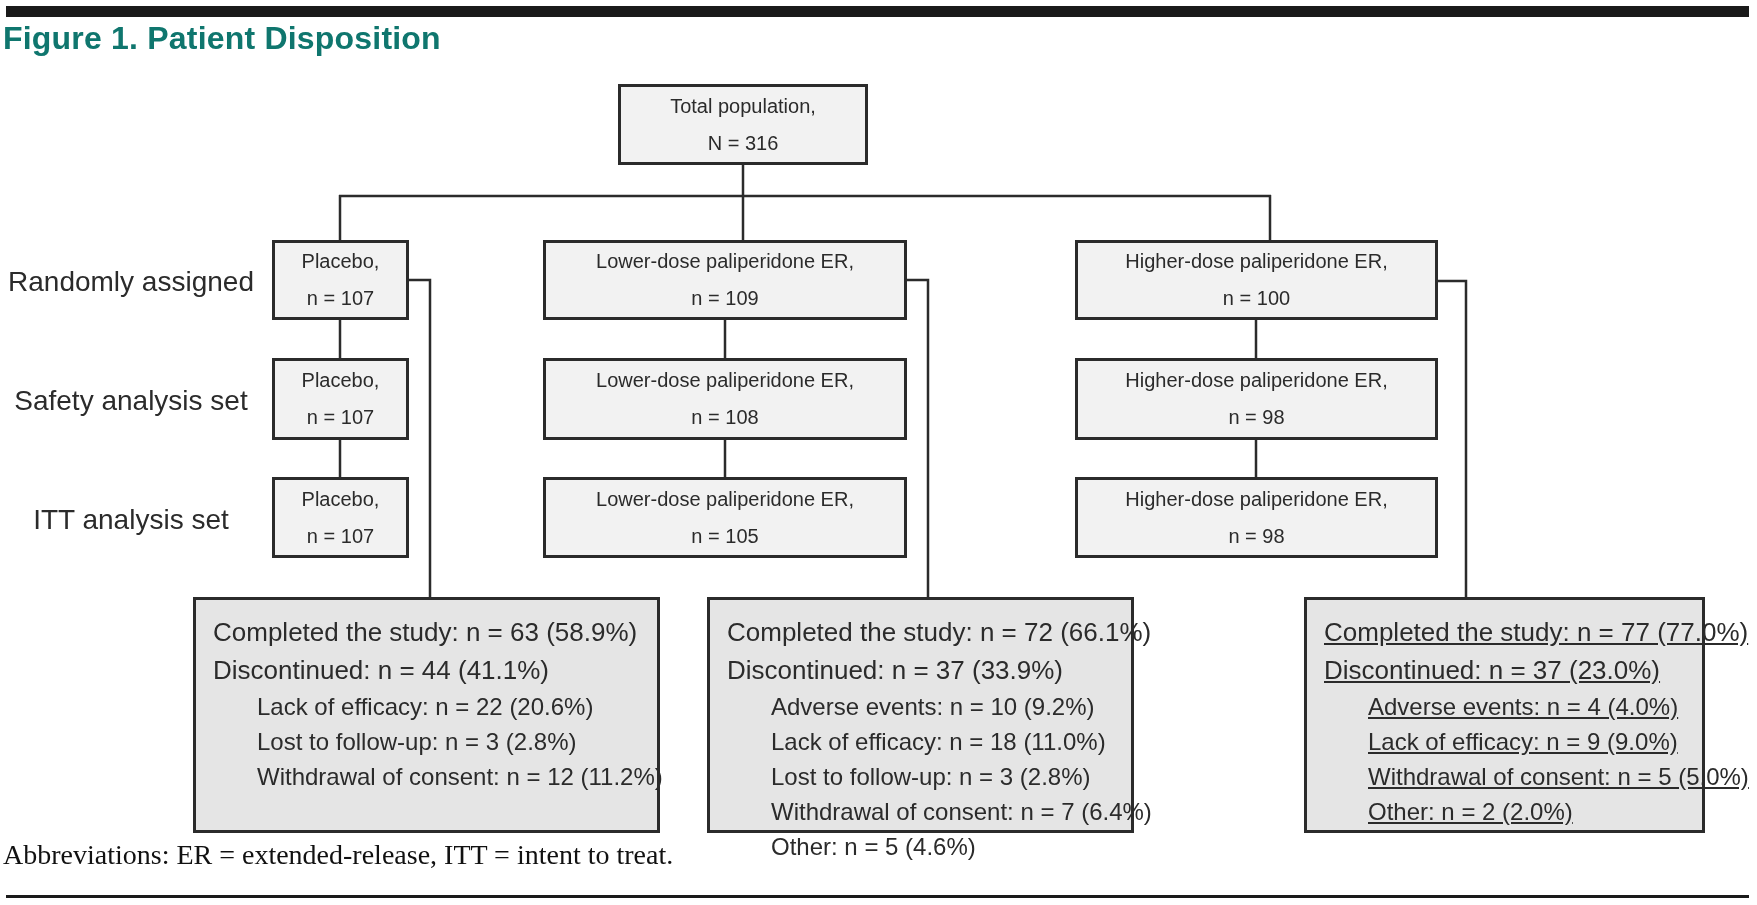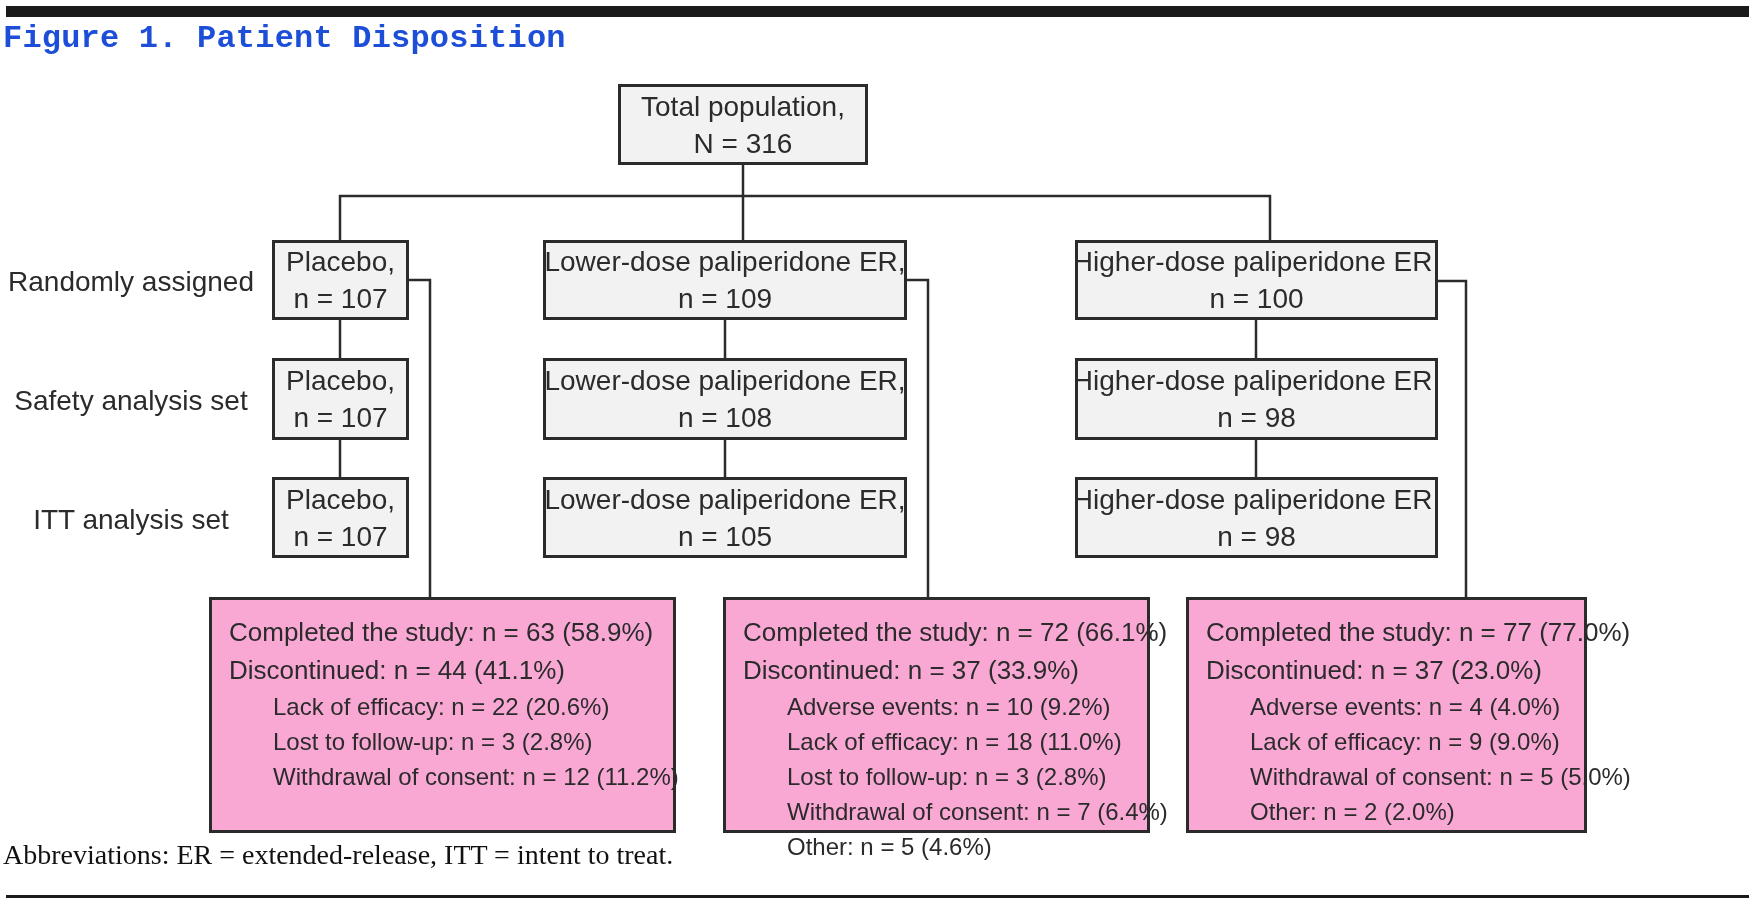--- a/index.html
+++ b/index.html
@@ -10,48 +10,47 @@
     font-family:"Liberation Sans",sans-serif;
     color:#231f20;
     overflow:hidden;
   }
   .topbar{
     position:absolute;left:6px;right:8px;top:6px;height:11px;
     background:#1a1a1a;
   }
   .fig-title{
     position:absolute;left:3px;top:20px;
-    font-family:Liberation Mono, monospace;
-    font-weight:bold;font-size:32px;color:#1d4ed8;
+    font-family:Liberation Sans, sans-serif;
+    font-weight:bold;font-size:32px;color:#0f766e;
     letter-spacing:0.2px;
   }
   .row-label{
     position:absolute;left:0px;width:262px;
     text-align:center;font-size:28px;color:#2b2b2b;
   }
   .box{
     position:absolute;
     background:#f2f2f2;
     border:3px solid #2b2b2b;
     box-sizing:border-box;
     display:flex;flex-direction:column;
     justify-content:center;align-items:center;
     text-align:center;
-    font-size:28px;line-height:37px;color:#2b2b2b;
+    font-size:20px;line-height:37px;color:#2b2b2b;
     white-space:nowrap;
   }
   .outcome-box{
     position:absolute;
-    background:#f9a8d4;
+    background:#e5e5e5;
     border:3px solid #2b2b2b;
     box-sizing:border-box;
     padding:13px 10px 0 17px;
     font-size:26px;line-height:38px;color:#2b2b2b;
     white-space:nowrap;
-    margin-left:16px;
   }
   .reason{
     font-size:24px;line-height:35px;padding-left:44px;
   }
   .footnote{
     position:absolute;left:3px;top:839px;
     font-family:"Liberation Serif",serif;
     font-size:28px;color:#111111;
   }
   .bottomrule{
@@ -152,21 +151,21 @@
   <div class="outcome-box" style="left:707px;top:597px;width:427px;height:236px;">
     <div>Completed the study: n = 72 (66.1%)</div>
     <div>Discontinued: n = 37 (33.9%)</div>
     <div class="reason">Adverse events: n = 10 (9.2%)</div>
     <div class="reason">Lack of efficacy: n = 18 (11.0%)</div>
     <div class="reason">Lost to follow-up: n = 3 (2.8%)</div>
     <div class="reason">Withdrawal of consent: n = 7 (6.4%)</div>
     <div class="reason">Other: n = 5 (4.6%)</div>
   </div>
 
-  <div class="outcome-box" style="left:1170px;top:597px;width:401px;height:236px;">
+  <div class="outcome-box" style="left:1304px;top:597px;width:401px;height:236px;text-decoration:underline;">
     <div>Completed the study: n = 77 (77.0%)</div>
     <div>Discontinued: n = 37 (23.0%)</div>
     <div class="reason">Adverse events: n = 4 (4.0%)</div>
     <div class="reason">Lack of efficacy: n = 9 (9.0%)</div>
     <div class="reason">Withdrawal of consent: n = 5 (5.0%)</div>
     <div class="reason">Other: n = 2 (2.0%)</div>
   </div>
 
   <div class="footnote">Abbreviations: ER = extended-release, ITT = intent to treat.</div>
   <div class="bottomrule"></div>

